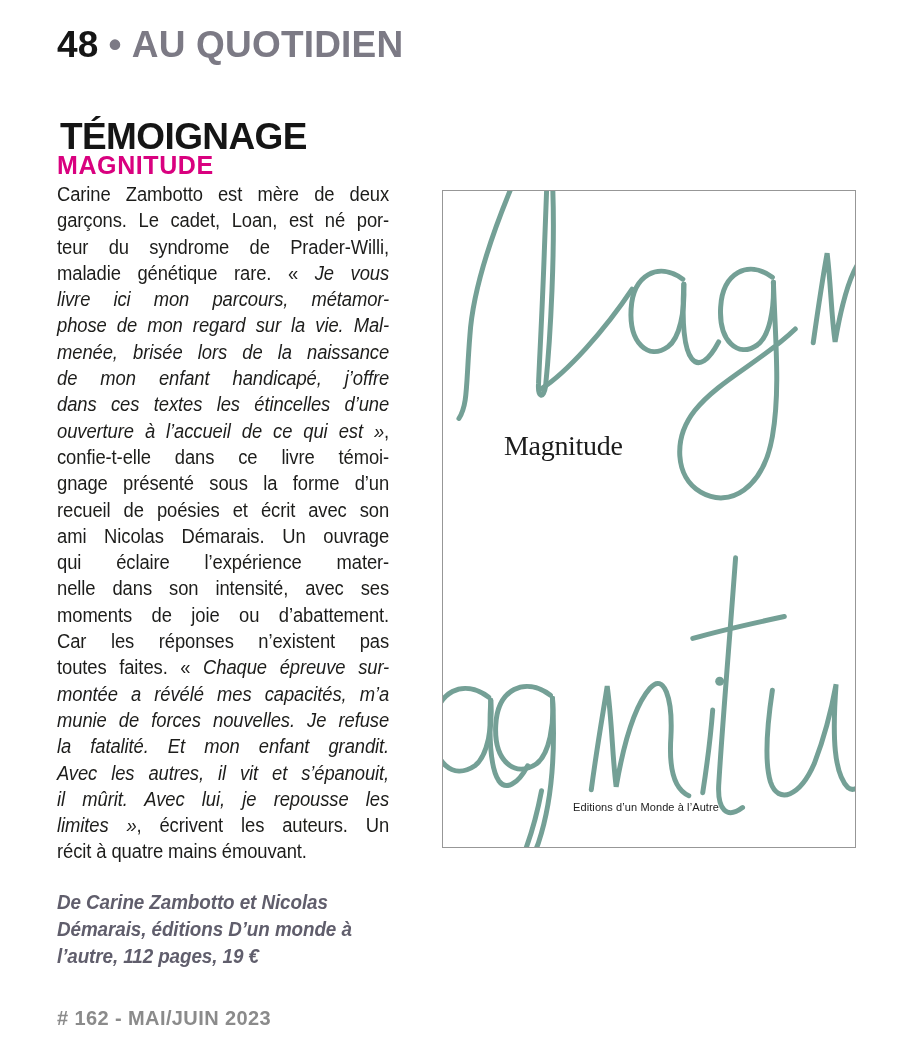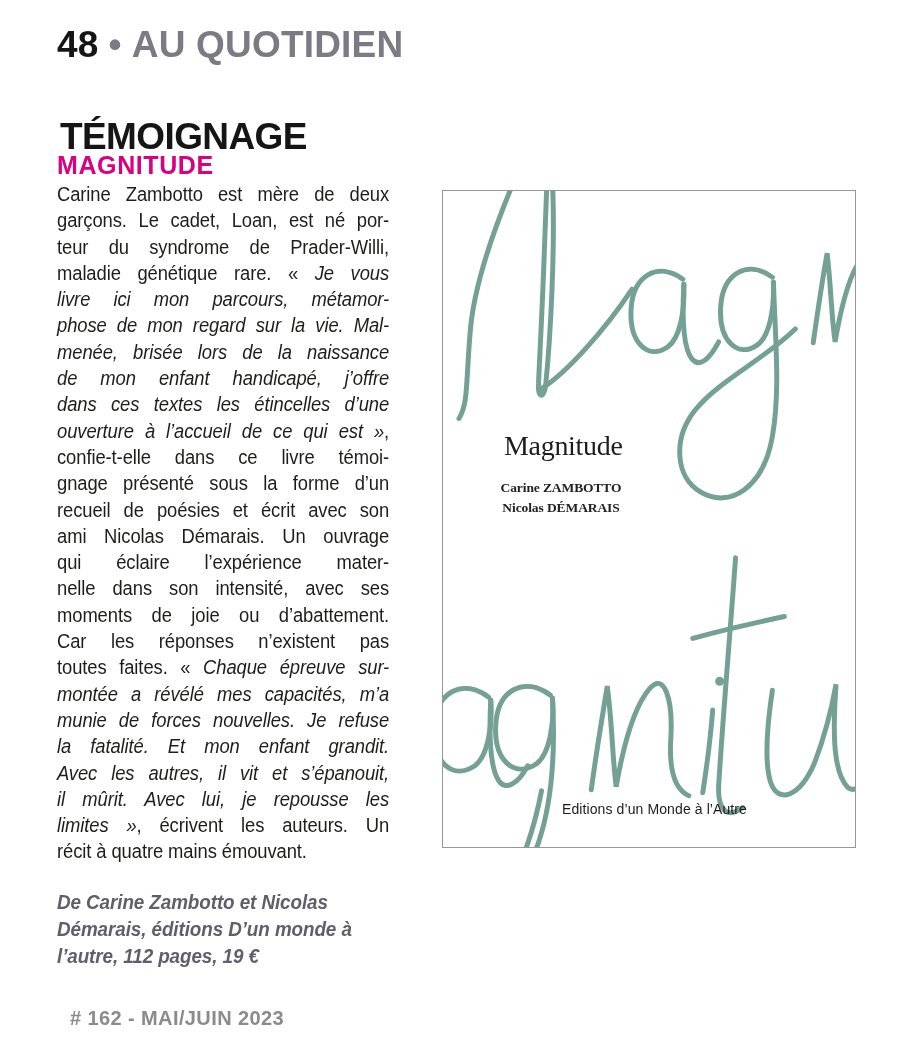--- a/index.html
+++ b/index.html
@@ -46,21 +46,21 @@
   .it{font-style:italic;}
   
   .credit{
     position:absolute;left:57px;top:888px;width:380px;
     transform:scaleX(0.92);transform-origin:0 0;
     font-size:20.5px;line-height:27px;font-style:italic;font-weight:600;
     color:var(--credit);white-space:pre-line;letter-spacing:-0.1px;
   }
   
   .footer{
-    position:absolute;left:70px;top:1007px;font-size:20px;font-weight:bold;
+    position:absolute;left:57px;top:1007px;font-size:20px;font-weight:bold;
     color:var(--footer);letter-spacing:0.4px;
   }
   
   .cover{
     position:absolute;left:442px;top:190px;width:414px;height:658px;
     background:#fff;border:1px solid var(--cover-border);box-sizing:border-box;
     overflow:hidden;
   }
   .cover svg{position:absolute;left:0;top:0;width:412px;height:656px;display:block;}
   .cover-title{
@@ -68,21 +68,21 @@
     font-family:"Liberation Serif",serif;font-size:28px;font-weight:normal;
     color:#1c1c1c;letter-spacing:-0.3px;white-space:nowrap;
   }
   .cover-authors{
     position:absolute;left:33px;top:287px;width:170px;text-align:center;
     font-family:"Liberation Serif",serif;font-size:13.5px;font-weight:600;
     color:#222;line-height:20px;letter-spacing:-0.1px;
   }
   .cover-publisher{
     position:absolute;left:119px;top:610px;width:168px;text-align:center;
-    font-size:14px;color:#1c1c1c;letter-spacing:0.1px;white-space:nowrap;
+    font-size:11px;color:#1c1c1c;letter-spacing:0.1px;white-space:nowrap;
   }
 </style>
 </head>
 <body>
 
 <div class="page">
 
   <header class="masthead">
     <span class="pagenum">48</span><span class="dot">•</span><span class="section">AU QUOTIDIEN</span>
   </header>
@@ -144,22 +144,18 @@
         <path d="M 110 509 C 113 562 110 612 96 654 C 82 695 40 731 -22 759"></path>
         <path d="M 149 601 C 155 556 161 523 165 497 C 170 534 170 566 174 598 C 182 552 194 515 208 499 C 222 483 231 509 229 548 C 227 578 231 600 247 607"></path>
         <path d="M 261 604 C 265 578 269 547 271 521"></path>
         <path d="M 278 492 l 0.01 0" stroke-width="9"></path>
         <path d="M 294 368 C 288 450 280 545 277 597 C 276 621 285 631 301 619"></path>
         <path d="M 251 449 C 279 441 315 433 343 427"></path>
         <path d="M 331 501 C 325 541 323 573 329 593 C 337 617 359 607 373 575 C 383 549 391 517 395 495 C 391 549 393 585 407 599 C 413 604 421 598 429 581"></path>
       </g>
     </svg>
     <h3 class="cover-title">Magnitude</h3>
-    <div class="cover-authors">
-      <div>Carine ZAMBOTTO</div>
-      <div>Nicolas DÉMARAIS</div>
-    </div>
     <div class="cover-publisher">Editions d’un Monde à l’Autre</div>
   </div>
 
   <footer class="footer"># 162 - MAI/JUIN 2023</footer>
 
 </div>
 
 </body></html>

